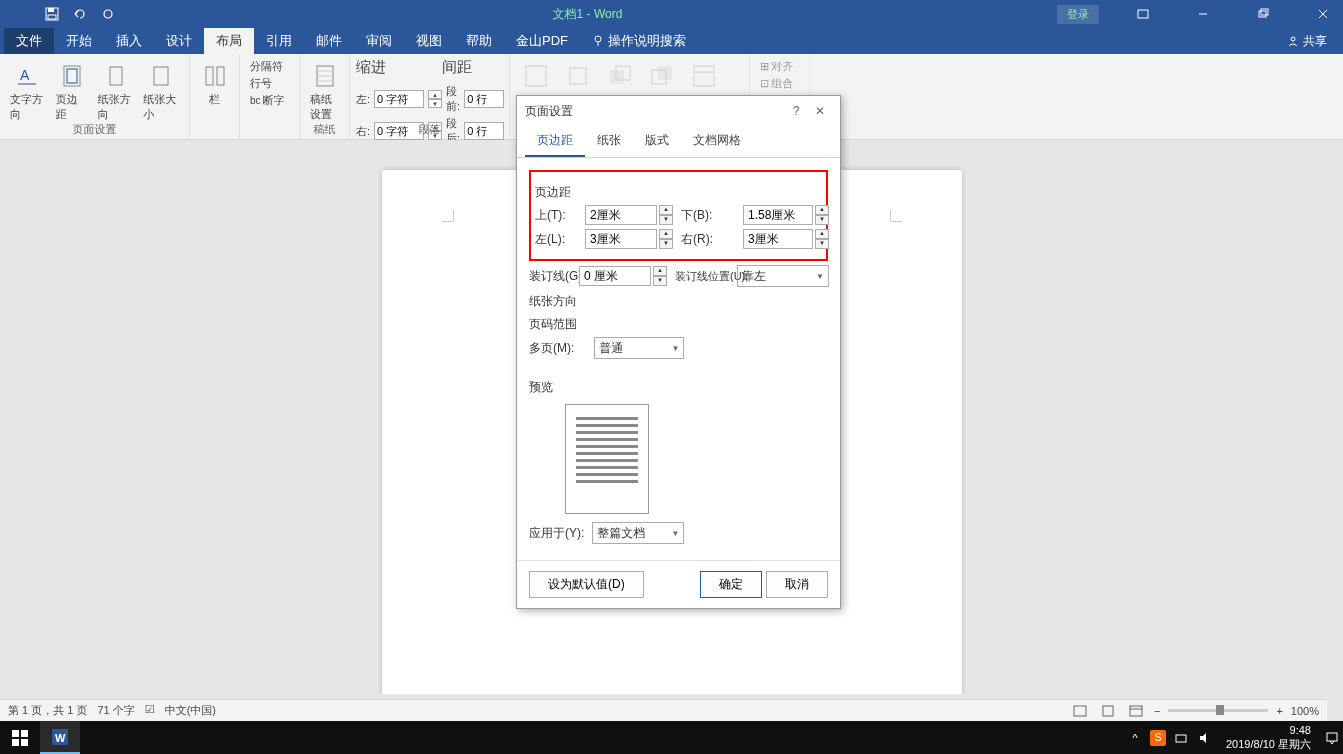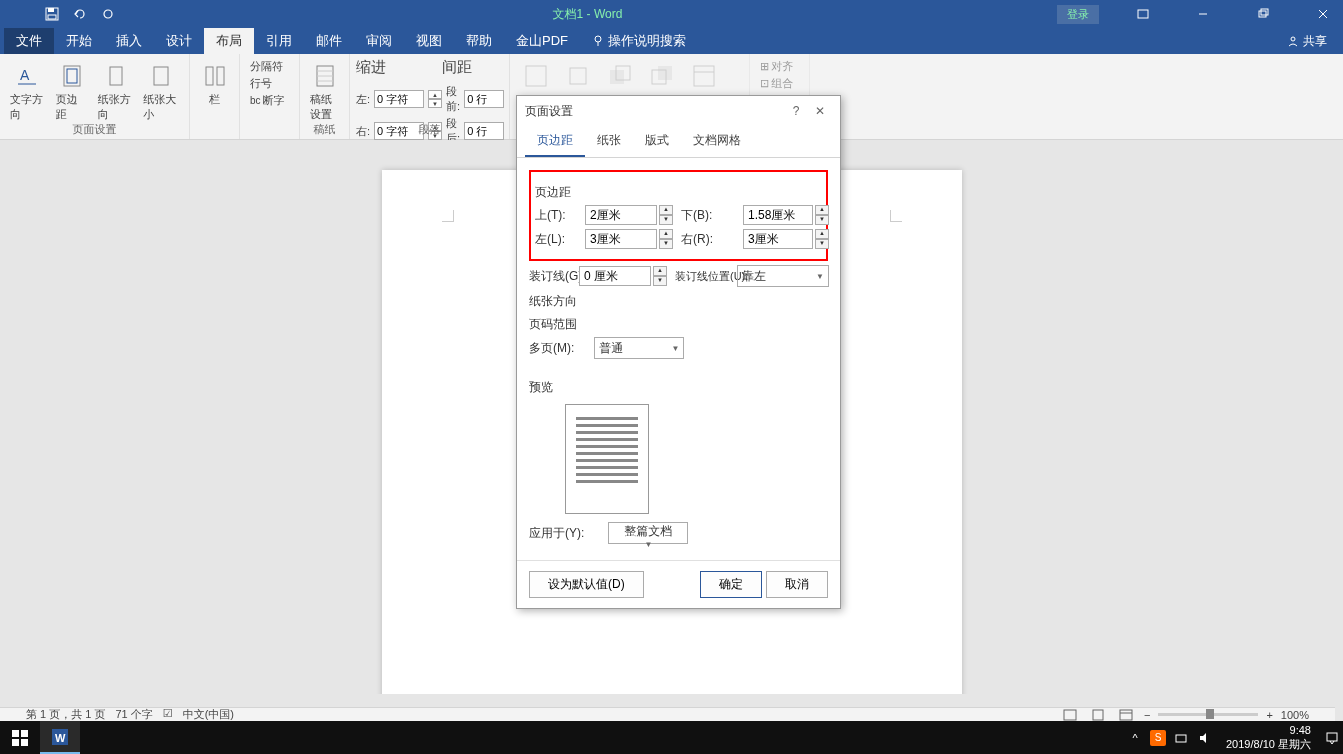--- a/index.html
+++ b/index.html
@@ -60,21 +60,21 @@
     .orient-inner-l { width: 28px; height: 20px; border: 1px solid #666; }
     .combo { border: 1px solid #ababab; height: 22px; padding: 0 4px; font-size: 12px; display: flex; align-items: center; justify-content: space-between; cursor: pointer; }
     .combo-arrow { font-size: 8px; color: #666; }
     .preview-box { width: 84px; height: 110px; border: 1px solid #999; margin: 8px 0 8px 36px; padding: 12px 10px; display: flex; flex-direction: column; gap: 4px; }
     .preview-line { height: 3px; background: #888; }
     .dialog-footer { display: flex; justify-content: space-between; padding: 10px 12px; border-top: 1px solid #e0e0e0; }
     .dlg-btn { border: 1px solid #ababab; background: #fdfdfd; padding: 4px 18px; font-size: 12px; cursor: pointer; }
     .dlg-btn.primary { border: 1px solid #2b579a; }
     .footer-right { display: flex; gap: 4px; }
     
-    .statusbar { position: absolute; bottom: 33px; left: 0; right: 8px; height: 14px; background: #f3f3f3; border-top: 1px solid #d4d4d4; display: flex; align-items: center; font-size: 11px; color: #444; padding: 0 26px; }
+    .statusbar { position: absolute; bottom: 33px; left: 0; right: 16px; height: 22px; background: #f3f3f3; border-top: 1px solid #d4d4d4; display: flex; align-items: center; font-size: 11px; color: #444; padding: 0 8px; }
     .sb-left { display: flex; gap: 10px; }
     .sb-right { margin-left: auto; display: flex; align-items: center; gap: 8px; }
     .zoom-slider { width: 100px; height: 3px; background: #ccc; position: relative; }
     .zoom-thumb { width: 8px; height: 10px; background: #888; position: absolute; top: -4px; left: 48px; }
     .view-btn { width: 20px; height: 16px; border: 1px solid transparent; display: flex; align-items: center; justify-content: center; cursor: pointer; }
     
     .taskbar { position: absolute; bottom: 0; left: 0; right: 0; height: 33px; background: #101010; display: flex; align-items: center; color: white; font-size: 11px; }
     .task-btn { width: 40px; height: 33px; display: flex; align-items: center; justify-content: center; cursor: pointer; }
     .task-btn.active { border-bottom: 2px solid #76b9ed; background: #2a2a2a; }
     .task-right { margin-left: auto; display: flex; align-items: center; gap: 6px; padding-right: 2px; }
@@ -392,23 +392,23 @@
         <div class="preview-line"></div>
         <div class="preview-line"></div>
       <div class="preview-line"></div>
         <div class="preview-line"></div>
         <div class="preview-line"></div>
         <div class="preview-line"></div>
       <div class="preview-line"></div>
         <div class="preview-line"></div>
     </div>
 
-    <div style="display:flex;align-items:center;gap:24px;margin:8px 0;">
+    <div style="display:flex;align-items:center;gap:8px;margin:8px 0;">
       <label>应用于(Y):</label>
-      <div class="combo" style="width:80px;flex-direction:column;">
+      <div class="combo" style="width:92px;">
           <span>整篇文档</span>
           <span class="combo-arrow">▼</span>
         </div>
     </div>
   </div>
   <div class="dialog-footer">
     <button class="dlg-btn">设为默认值(D)</button>
     <div class="footer-right">
       <button class="dlg-btn primary">确定</button>
       <button class="dlg-btn">取消</button>

